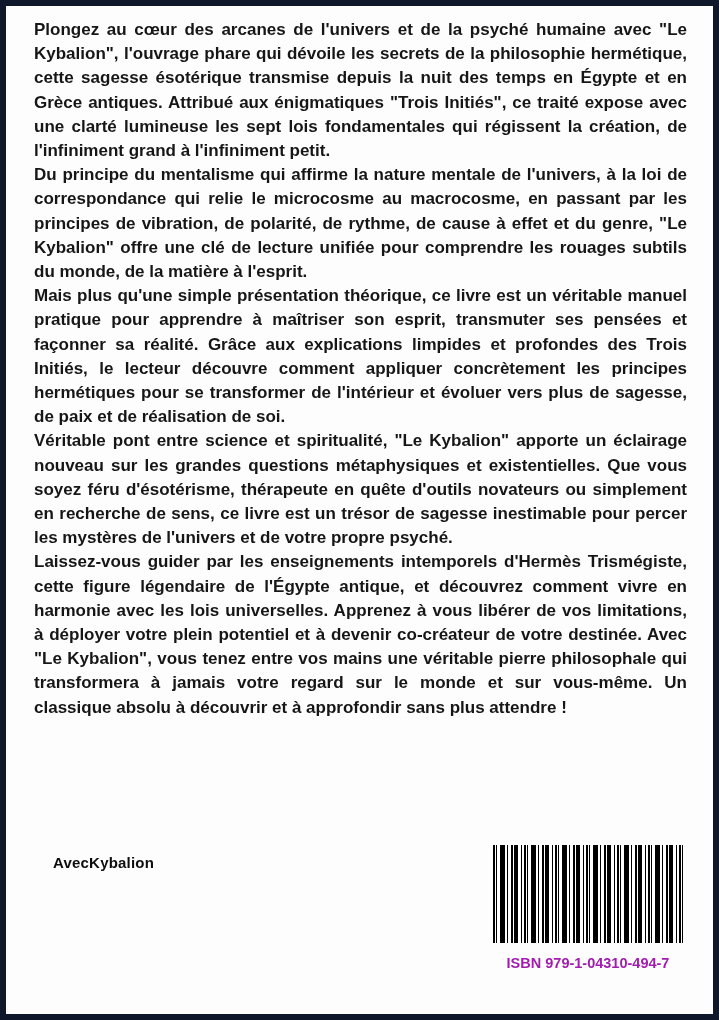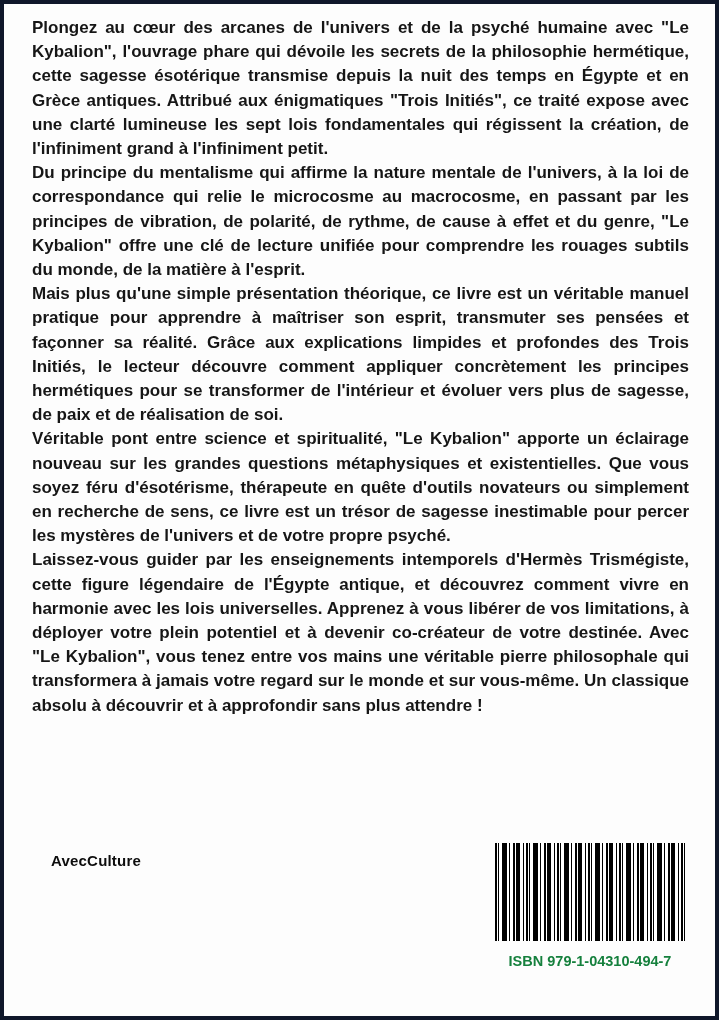--- a/index.html
+++ b/index.html
@@ -8,21 +8,21 @@
     background: #e9e9e9;
     font-family: "Liberation Sans", "DejaVu Sans", sans-serif;
   }
   .cover {
     position: relative;
     width: 719px;
     height: 1020px;
     margin: 0 auto;
     background: #fdfdfd;
     box-sizing: border-box;
-    border: 4px solid #0f172a;
+    border: 6px solid #0f172a;
     overflow: hidden;
   }
   .synopsis {
     position: absolute;
     top: 12px;
     left: 28px;
     right: 26px;
   }
   .synopsis p {
     margin: 0;
@@ -61,39 +61,39 @@
         #000 18px 20px,#fff 20px 21px,
         #000 21px 25px,#fff 25px 28px,
         #000 28px 29px,#fff 29px 31px);
     background-color: #fff;
   }
   .isbn {
     margin-top: 12px;
     text-align: center;
     font-weight: bold;
     font-size: 14.5px;
-    color: #15803d;
+    color: #a21caf;
     white-space: nowrap;
   }
 </style>
 </head>
 <body>
 
 <div class="cover">
 
   <div class="synopsis">
     <p>Plongez au cœur des arcanes de l'univers et de la psyché humaine avec "Le Kybalion", l'ouvrage phare qui dévoile les secrets de la philosophie hermétique, cette sagesse ésotérique transmise depuis la nuit des temps en Égypte et en Grèce antiques. Attribué aux énigmatiques "Trois Initiés", ce traité expose avec une clarté lumineuse les sept lois fondamentales qui régissent la création, de l'infiniment grand à l'infiniment petit.</p>
     <p>Du principe du mentalisme qui affirme la nature mentale de l'univers, à la loi de correspondance qui relie le microcosme au macrocosme, en passant par les principes de vibration, de polarité, de rythme, de cause à effet et du genre, "Le Kybalion" offre une clé de lecture unifiée pour comprendre les rouages subtils du monde, de la matière à l'esprit.</p>
     <p>Mais plus qu'une simple présentation théorique, ce livre est un véritable manuel pratique pour apprendre à maîtriser son esprit, transmuter ses pensées et façonner sa réalité. Grâce aux explications limpides et profondes des Trois Initiés, le lecteur découvre comment appliquer concrètement les principes hermétiques pour se transformer de l'intérieur et évoluer vers plus de sagesse, de paix et de réalisation de soi.</p>
     <p>Véritable pont entre science et spiritualité, "Le Kybalion" apporte un éclairage nouveau sur les grandes questions métaphysiques et existentielles. Que vous soyez féru d'ésotérisme, thérapeute en quête d'outils novateurs ou simplement en recherche de sens, ce livre est un trésor de sagesse inestimable pour percer les mystères de l'univers et de votre propre psyché.</p>
     <p>Laissez-vous guider par les enseignements intemporels d'Hermès Trismégiste, cette figure légendaire de l'Égypte antique, et découvrez comment vivre en harmonie avec les lois universelles. Apprenez à vous libérer de vos limitations, à déployer votre plein potentiel et à devenir co-créateur de votre destinée. Avec "Le Kybalion", vous tenez entre vos mains une véritable pierre philosophale qui transformera à jamais votre regard sur le monde et sur vous-même. Un classique absolu à découvrir et à approfondir sans plus attendre !</p>
   </div>
 
   <div class="publisher-logo">
-    <span>Avec</span><span>Culture</span>
+    <span>Avec</span><span>Kybalion</span>
   </div>
 
   <div class="barcode-area">
     <div class="barcode"></div>
     <div class="isbn">ISBN 979-1-04310-494-7</div>
   </div>
 
 </div>
 
 </body></html>

